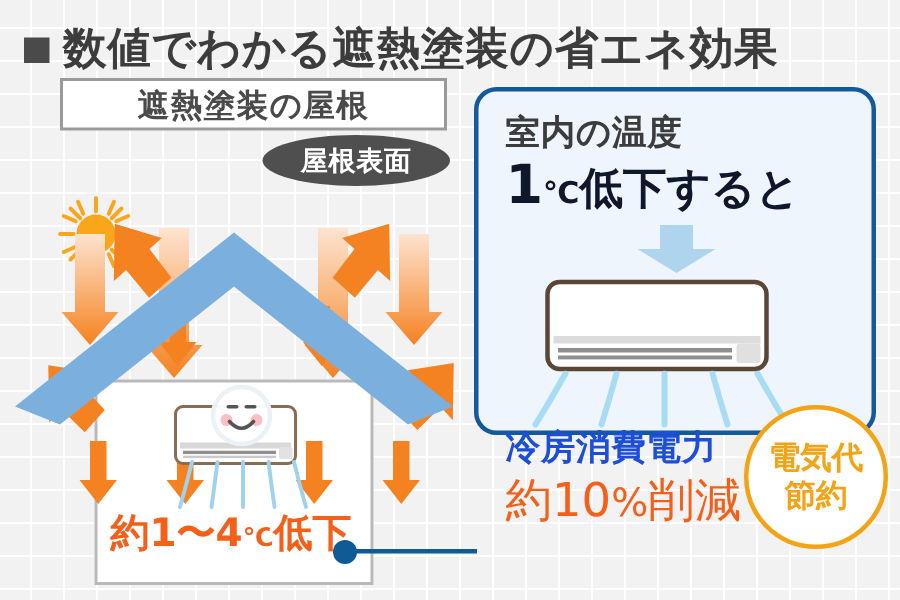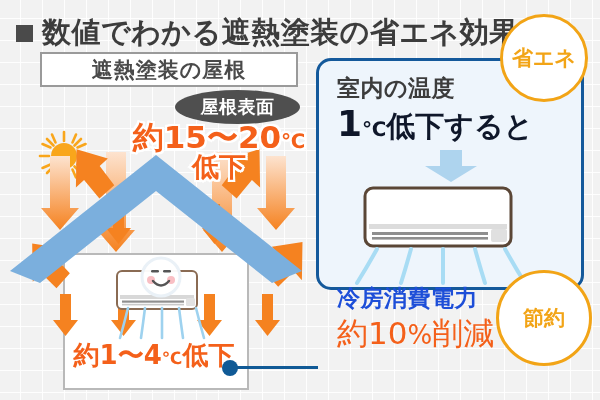--- a/index.html
+++ b/index.html
@@ -250,24 +250,20 @@
         <path d="M27 2 q-2 16 -4 30"></path>
         <path d="M44 2 q0 16 0 30"></path>
         <path d="M61 2 q2 16 4 30"></path>
         <path d="M78 2 q4 16 8 30"></path>
       </g>
     </svg>
 
     <div id="roof-surface-badge">
       <span id="roof-surface-badge-text">屋根表面</span>
     </div>
-    <div id="roof-temp-block">
-      <span id="roof-temp-line1" class="bigorange"><span>約15〜20</span><span id="roof-temp-unit">℃</span></span>
-      <span id="roof-temp-line2" class="bigorange">低下</span>
-    </div>
 
     <div id="indoor-temp-text" class="bigorange"><span>約1〜4</span><span id="indoor-temp-unit">℃</span><span>低下</span></div>
 
     <div id="connector-dot"></div>
     <div id="connector-line"></div>
   </div>
 
   <div id="right-panel">
 
     <div id="indoor-temp-heading">室内の温度</div>
@@ -292,21 +288,19 @@
         <path d="M90 2 q0 18 0 34"></path>
         <path d="M122 2 q5 18 10 34"></path>
         <path d="M152 2 q10 18 20 34"></path>
       </g>
     </svg>
 
     <div id="power-heading">冷房消費電力</div>
     <div id="power-value"><span>約10</span><span class="pct">%</span><span>削減</span></div>
   </div>
 
-  <div id="badge-energy" class="round-badge">
-    <span id="badge-energy-text">省エネ</span>
-  </div>
 
   <div id="badge-electric" class="round-badge">
+    <span class="badge-line">電気代</span>
     <span class="badge-line">節約</span>
   </div>
 
 </div>
 
 </body></html>

